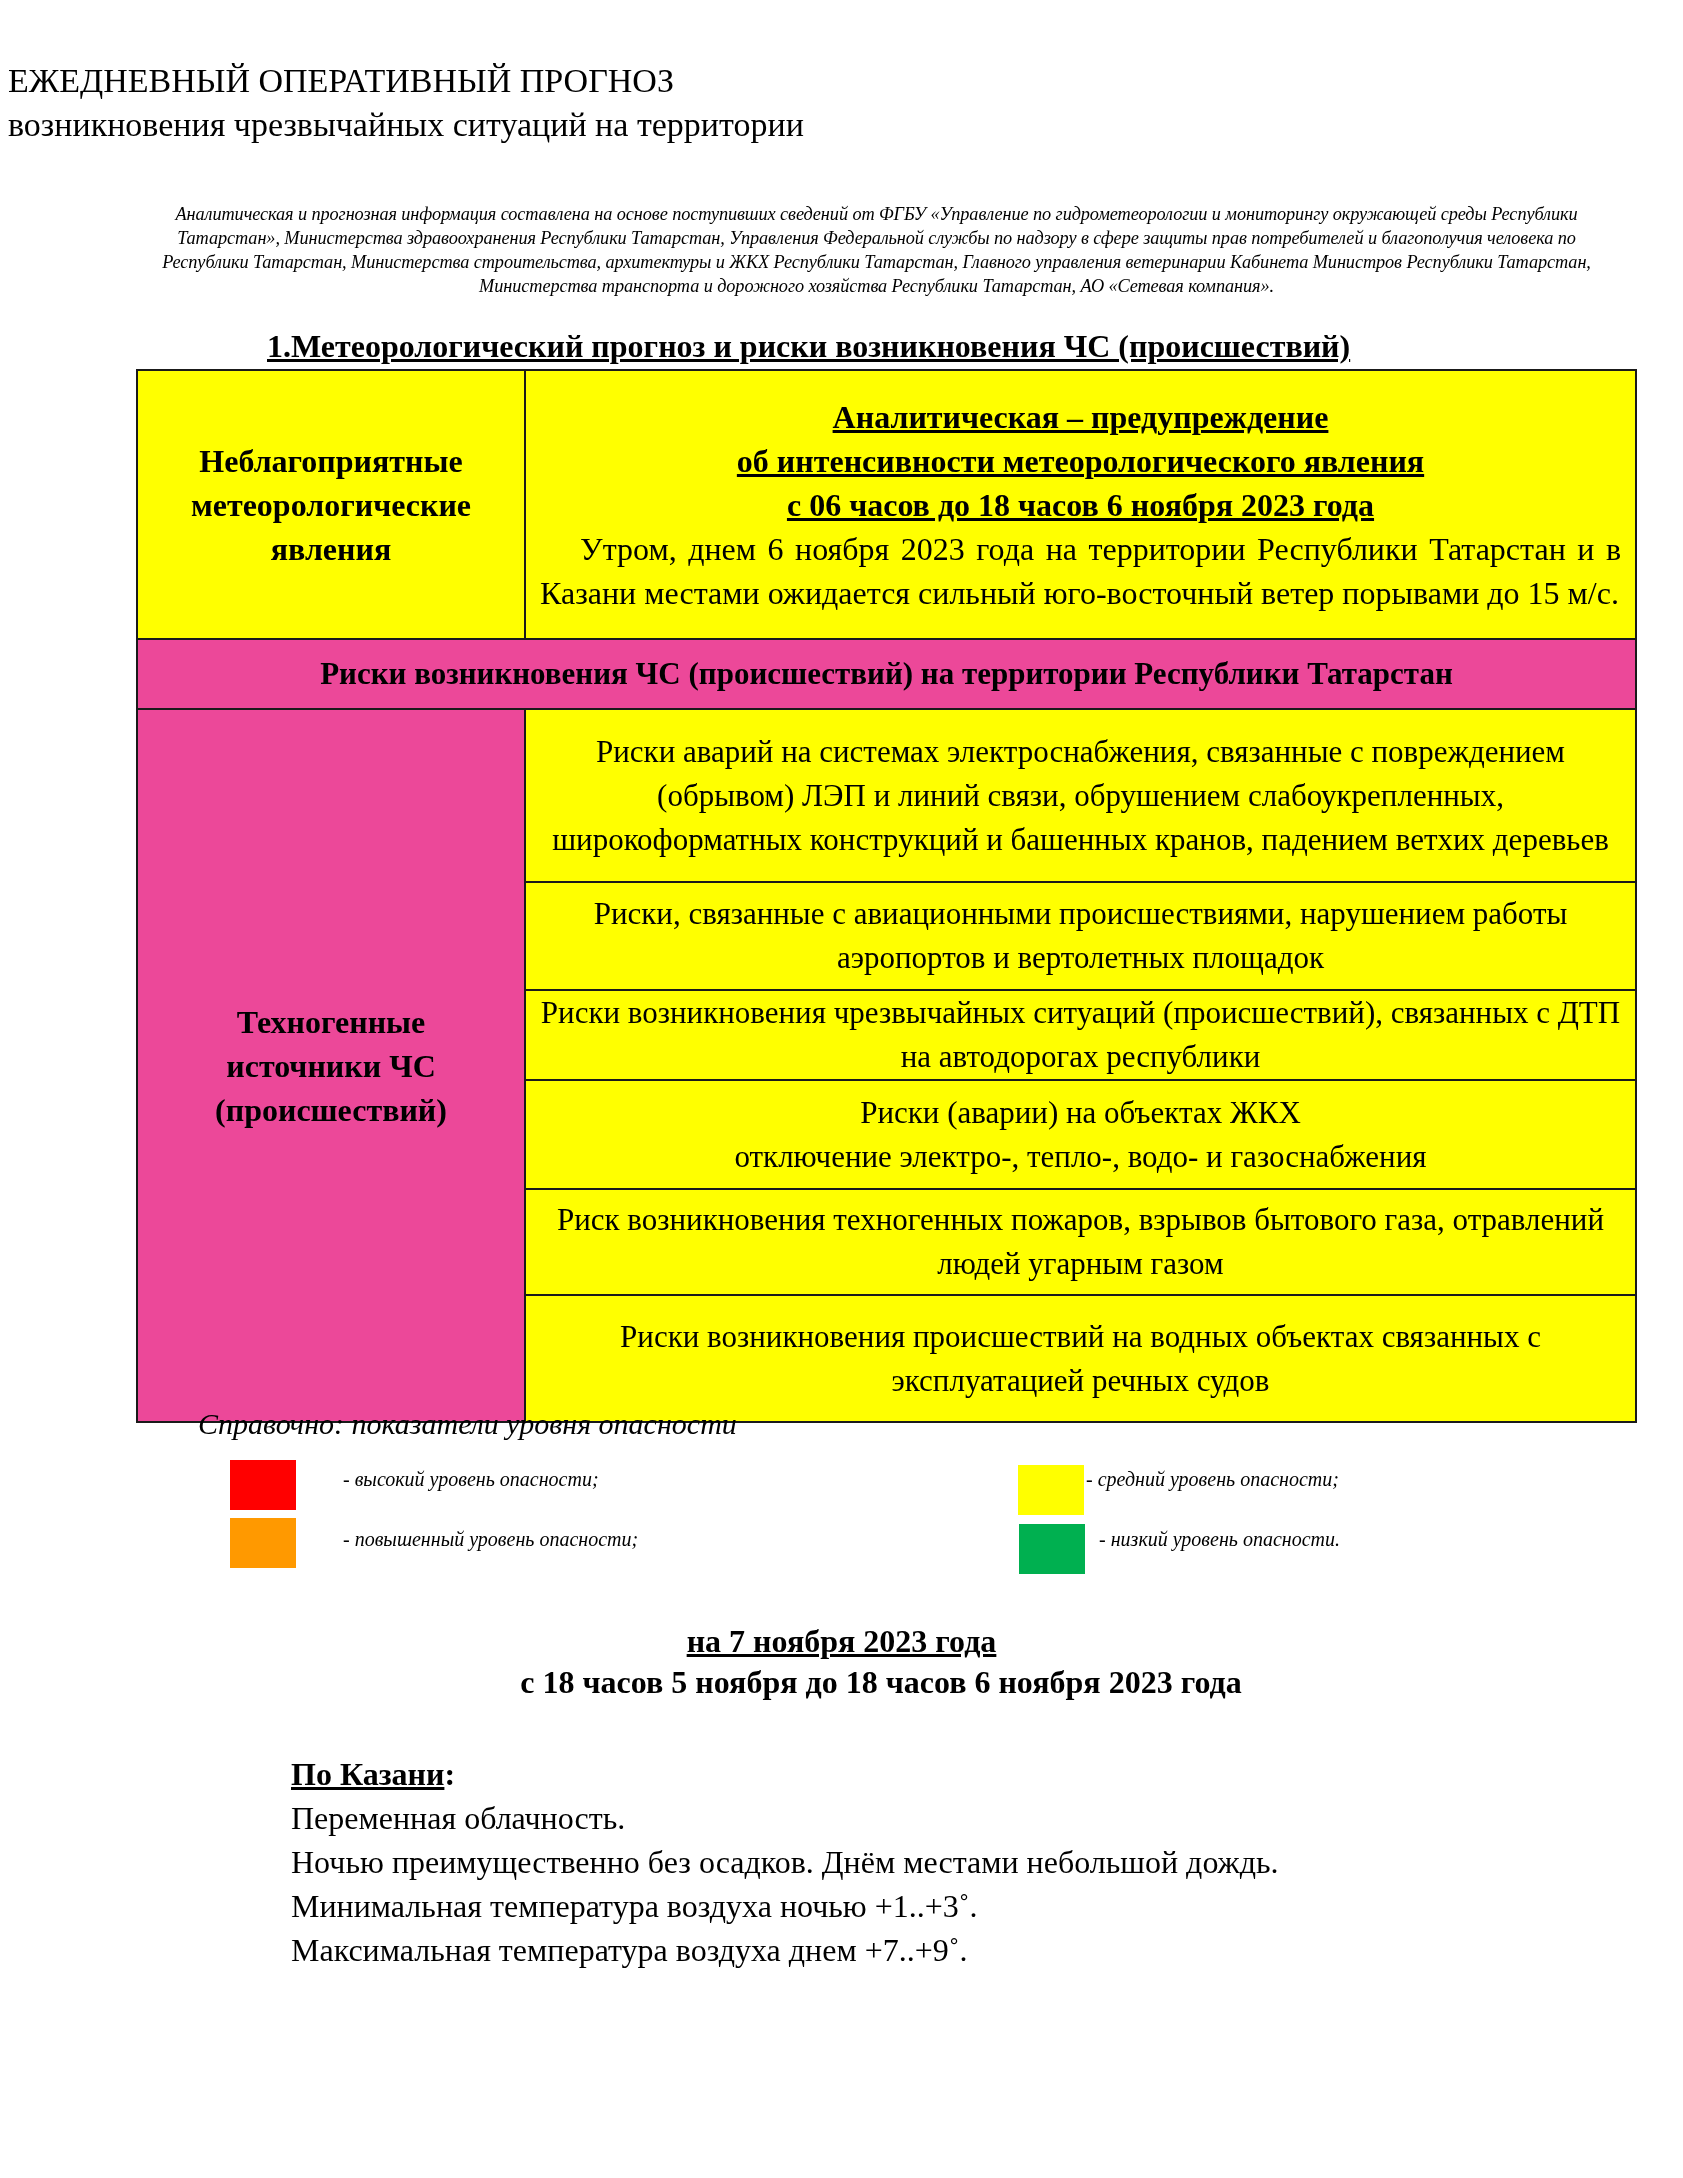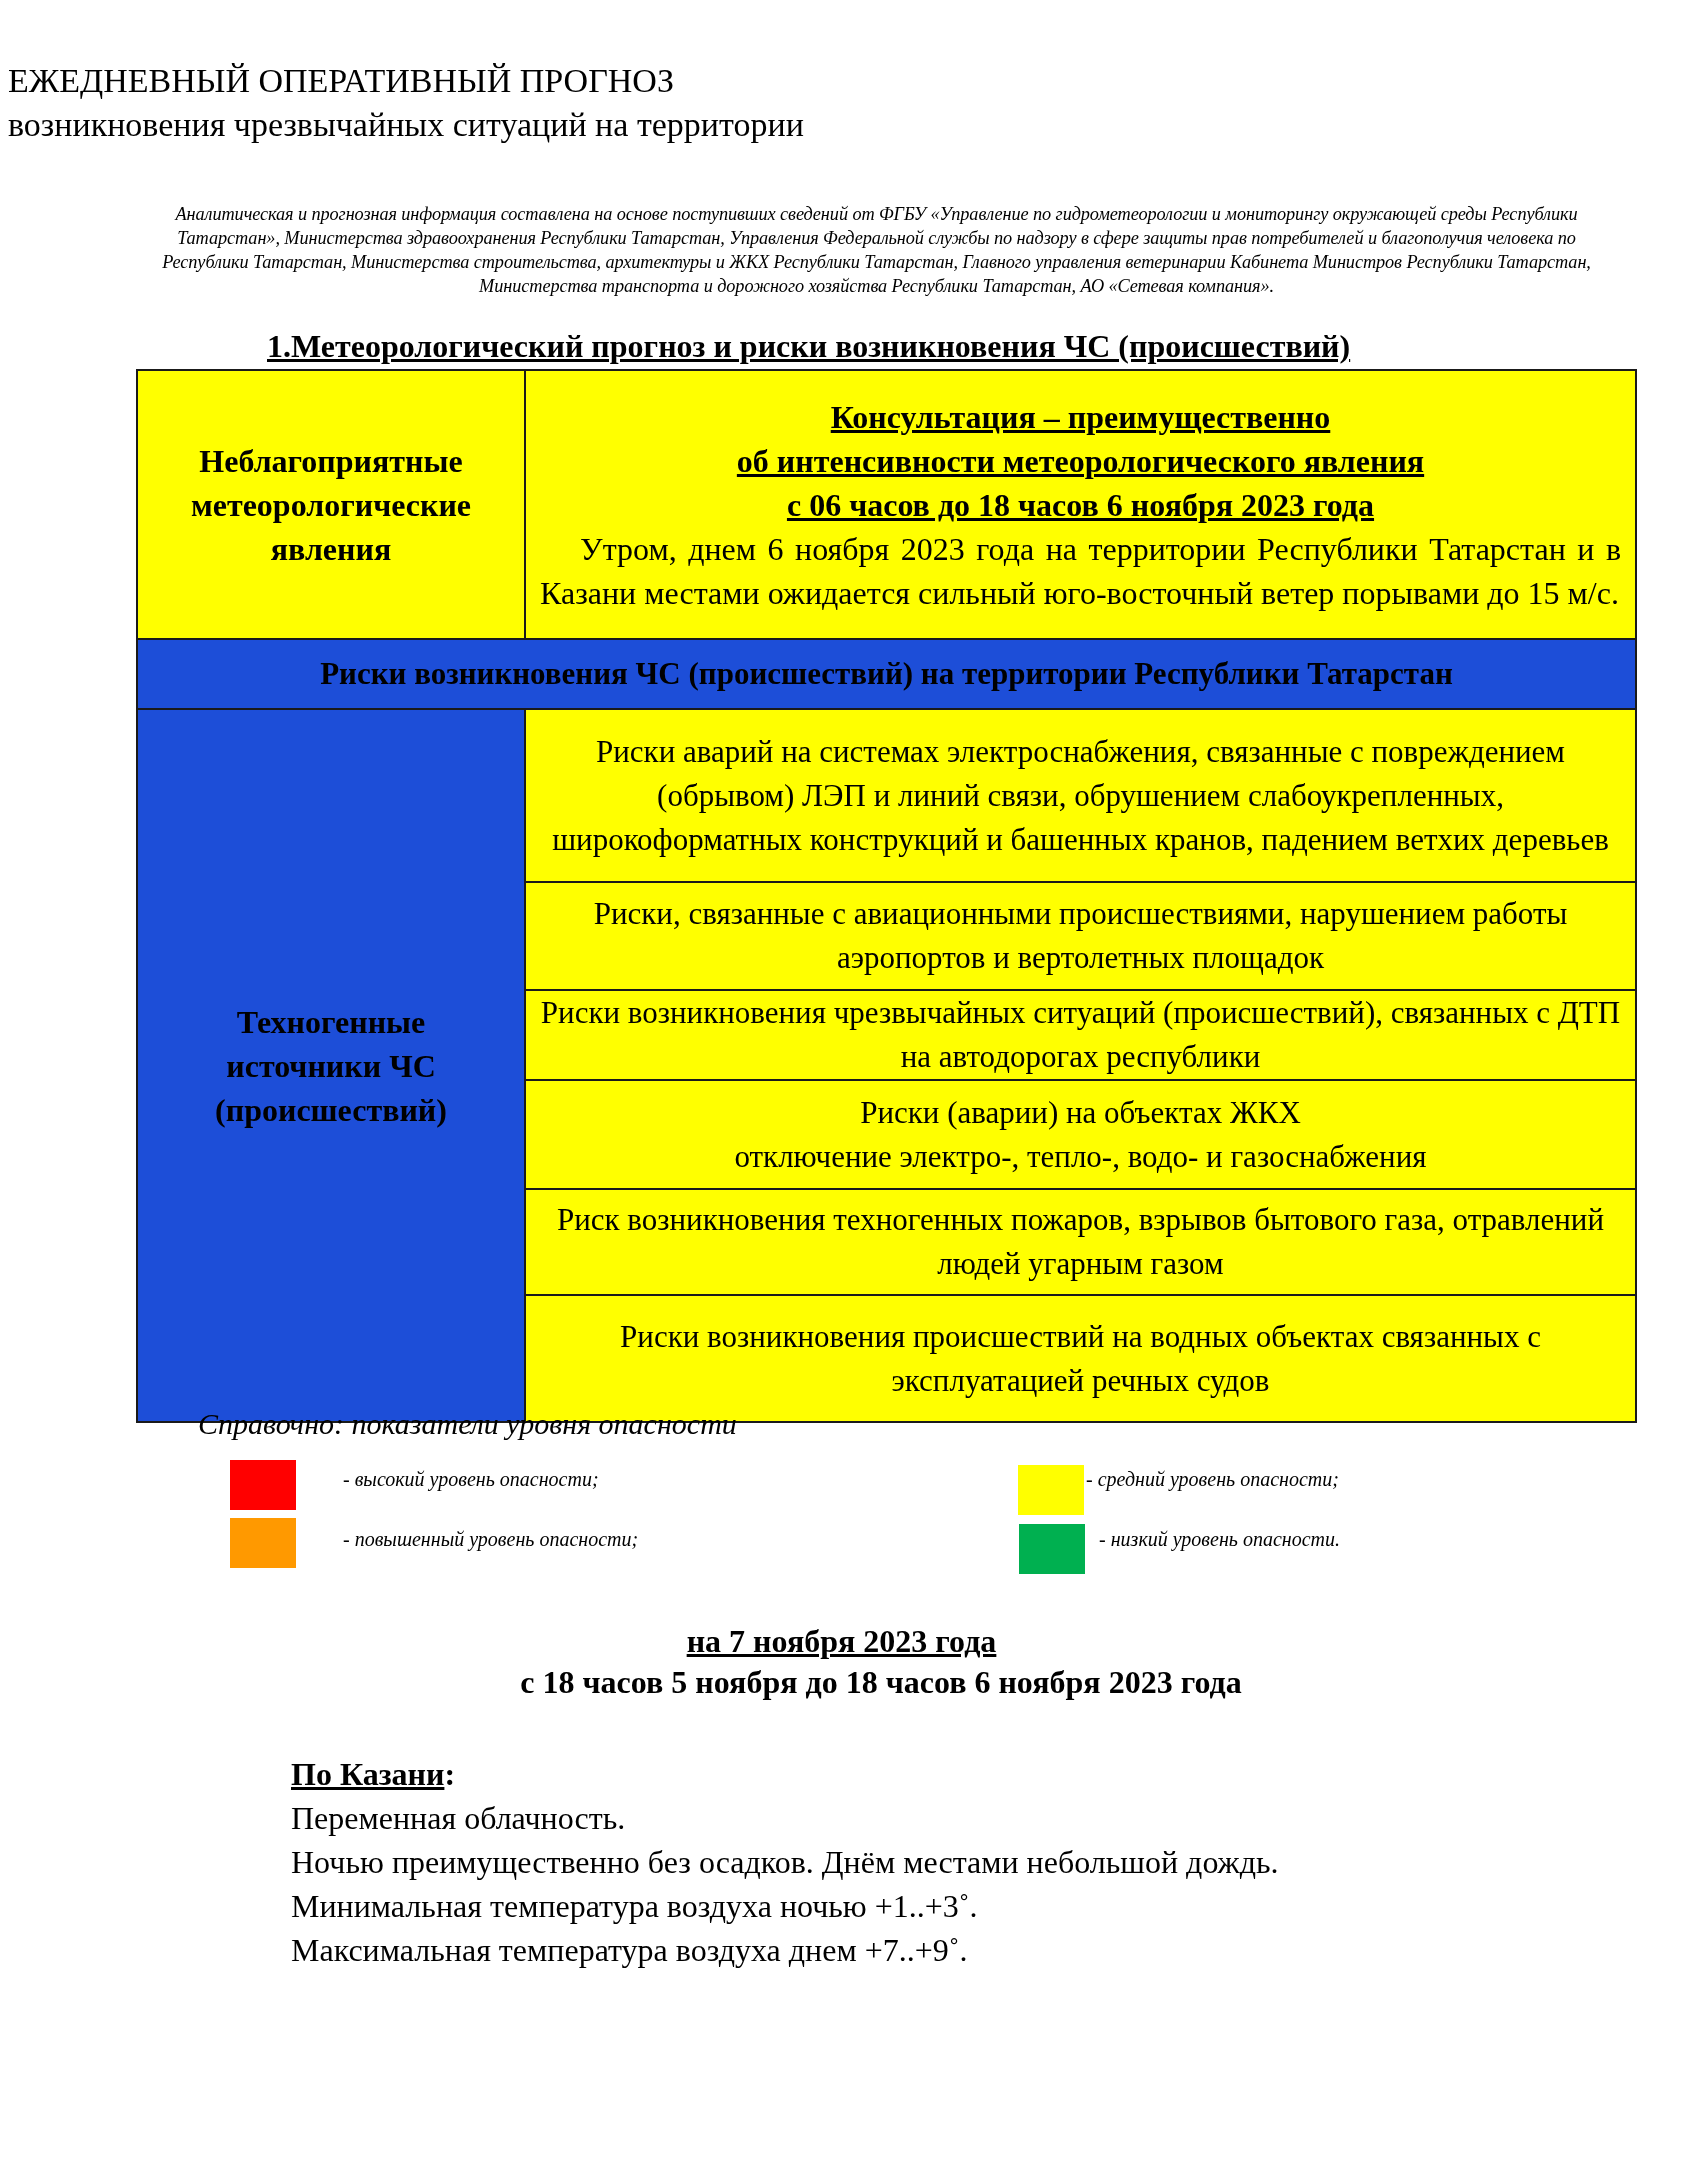--- a/index.html
+++ b/index.html
@@ -19,21 +19,21 @@
     .section-title {
       position: absolute; left: 267px; top: 328px; font-weight: bold; font-size: 32px;
       line-height: 36px; text-decoration: underline; white-space: nowrap;
     }
     table.main {
       position: absolute; left: 136px; top: 369px; width: 1501px;
       border-collapse: collapse; table-layout: fixed;
     }
     table.main td { border: 2px solid #1a1a1a; padding: 13px; vertical-align: middle; }
     .yellow { background: #ffff00; }
-    .white { background: #1d4ed8; }
+    .white { background: #ec4899; }
     .col-left { width: 388px; }
     .left-label { text-align: center; font-weight: bold; font-size: 32px; line-height: 44px; }
     .warn-cell { padding: 0 14px !important; height: 267px; }
     .warn-head { text-align: center; font-weight: bold; font-size: 32px; line-height: 44px; }
     .warn-head span { text-decoration: underline; }
     .warn-body { font-size: 32px; line-height: 44px; text-align: justify; text-indent: 40px; }
     .risk-header { text-align: center; font-weight: bold; font-size: 31px; height: 42px; white-space: nowrap; }
     .risk-cell { text-align: center; font-size: 31px; line-height: 44px; padding: 0 10px !important; }
     .r1 { height: 171px; } .r2 { height: 106px; } .r3 { height: 84px; }
     .r4 { height: 107px; } .r5 { height: 104px; } .r6 { height: 125px; }
@@ -67,21 +67,21 @@
   <colgroup>
     <col class="col-left">
     <col>
   </colgroup>
   <tbody>
       <tr>
     <td class="yellow left-label">
       <div style="padding:0 20px;">Неблагоприятные метеорологические явления</div>
     </td>
     <td class="yellow warn-cell">
-      <div class="warn-head"><span>Консультация – преимущественно</span></div>
+      <div class="warn-head"><span>Аналитическая – предупреждение</span></div>
       <div class="warn-head"><span>об интенсивности метеорологического явления</span></div>
       <div class="warn-head"><span>с 06 часов  до 18 часов 6 ноября 2023 года</span></div>
       <div class="warn-body">Утром, днем 6 ноября 2023 года на территории Республики Татарстан и в Казани местами ожидается сильный юго-восточный ветер порывами до 15 м/с.</div>
     </td>
   </tr>
   <tr>
     <td colspan="2" class="white risk-header">Риски возникновения ЧС (происшествий) на территории Республики Татарстан</td>
   </tr>
   <tr>
     <td rowspan="6" class="white left-label">

